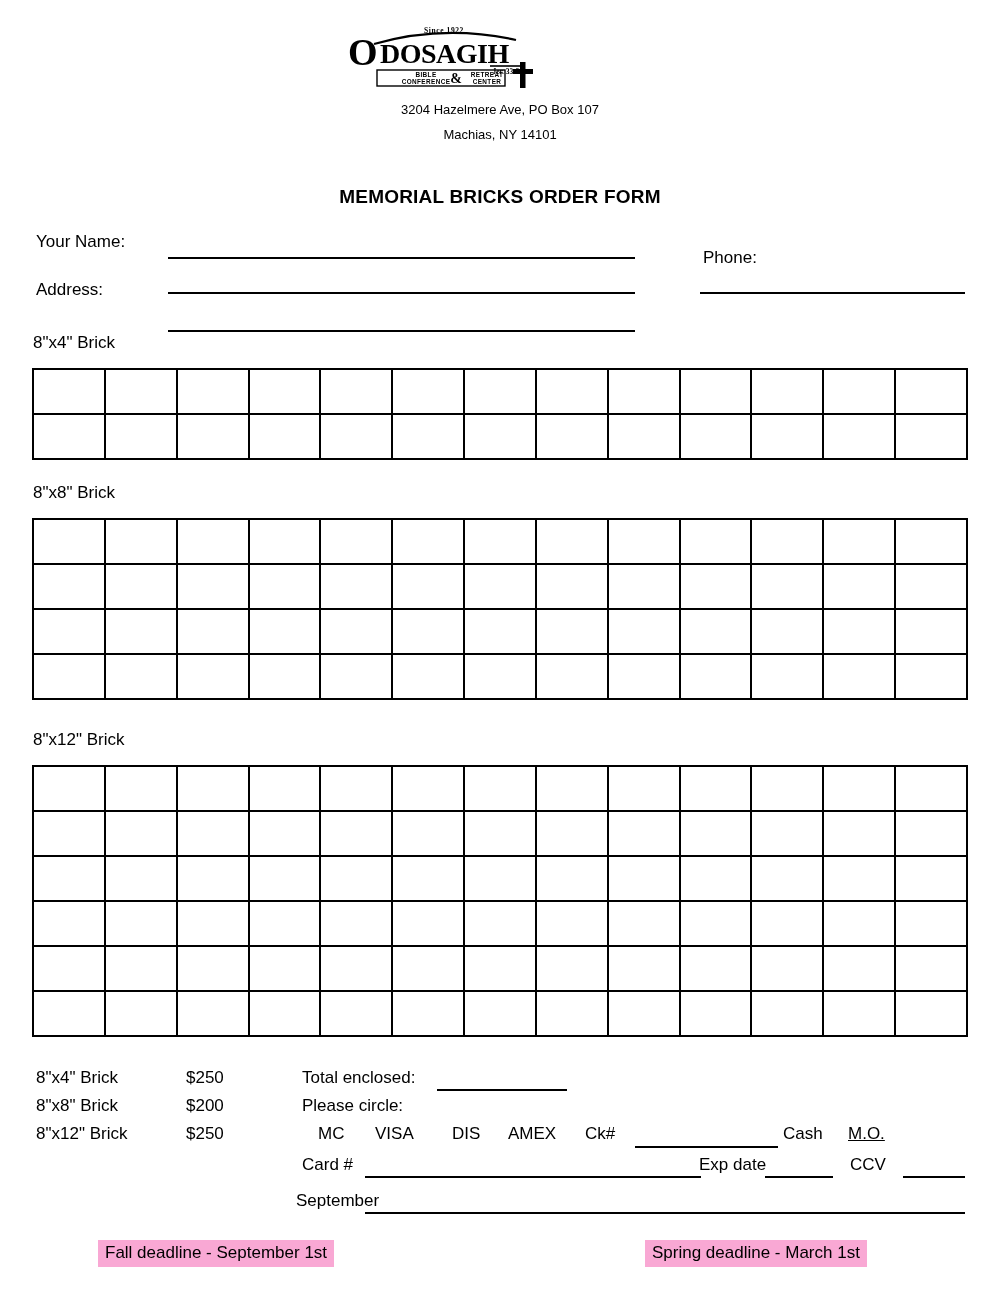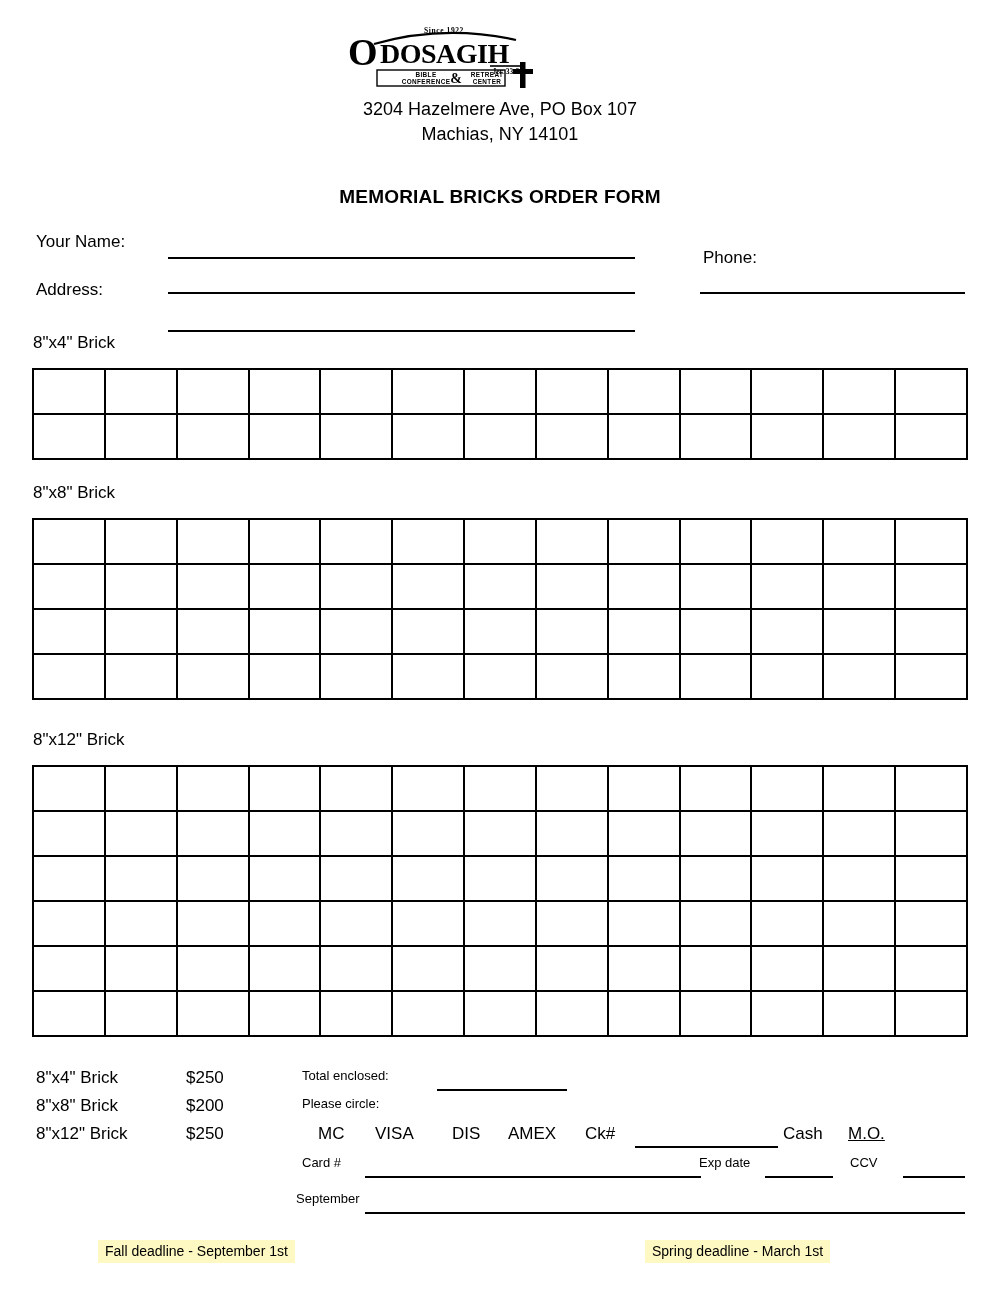--- a/index.html
+++ b/index.html
@@ -28,21 +28,21 @@
     display: inline-block;
     line-height: 0;
   }
 
   .address-block {
     position: absolute;
     left: 0;
     top: 97px;
     width: 1000px;
     text-align: center;
-    font-size: 18px;
+    font-size: 13px;
     line-height: 25px;
   }
   .addr-line { display: block; }
   .phone-line .gap { display: inline-block; width: 22px; }
 
   .form-title {
     position: absolute;
     left: 0;
     top: 186px;
     width: 1000px;
@@ -115,21 +115,21 @@
   .price-name { position: absolute; left: 36px; }
   .price-amt  { position: absolute; left: 186px; }
 
   #price-r0 { top: 1068px; }
   #price-r1 { top: 1096px; }
   #price-r2 { top: 1124px; }
 
   
   .pay-lbl {
     position: absolute;
-    font-size: 13px;
+    font-size: 17px;
     white-space: nowrap;
   }
   #lbl-total   { left: 302px; top: 1068px; }
   #rule-total  { left: 437px; top: 1089px; width: 130px; }
   #lbl-circle  { left: 302px; top: 1096px; }
 
   .pay-opt {
     position: absolute;
     font-size: 17px;
     white-space: nowrap;
@@ -151,22 +151,22 @@
   #lbl-ccv      { left: 850px; top: 1155px; }
   #rule-ccv     { left: 903px; top: 1176px; width: 62px; }
 
   #lbl-sign     { left: 296px; top: 1191px; }
   #rule-sign    { left: 365px; top: 1212px; width: 600px; }
 
   
   .deadline {
     position: absolute;
     top: 1240px;
-    font-size: 14px;
-    background: #fef9c3;
+    font-size: 17px;
+    background: #f9a8d4;
     padding: 3px 7px 4px 7px;
     white-space: nowrap;
   }
   #deadline-fall   { left: 98px; }
   #deadline-spring { left: 645px; }
 </style>
 </head>
 <body>
 
 <div class="logo-block">

